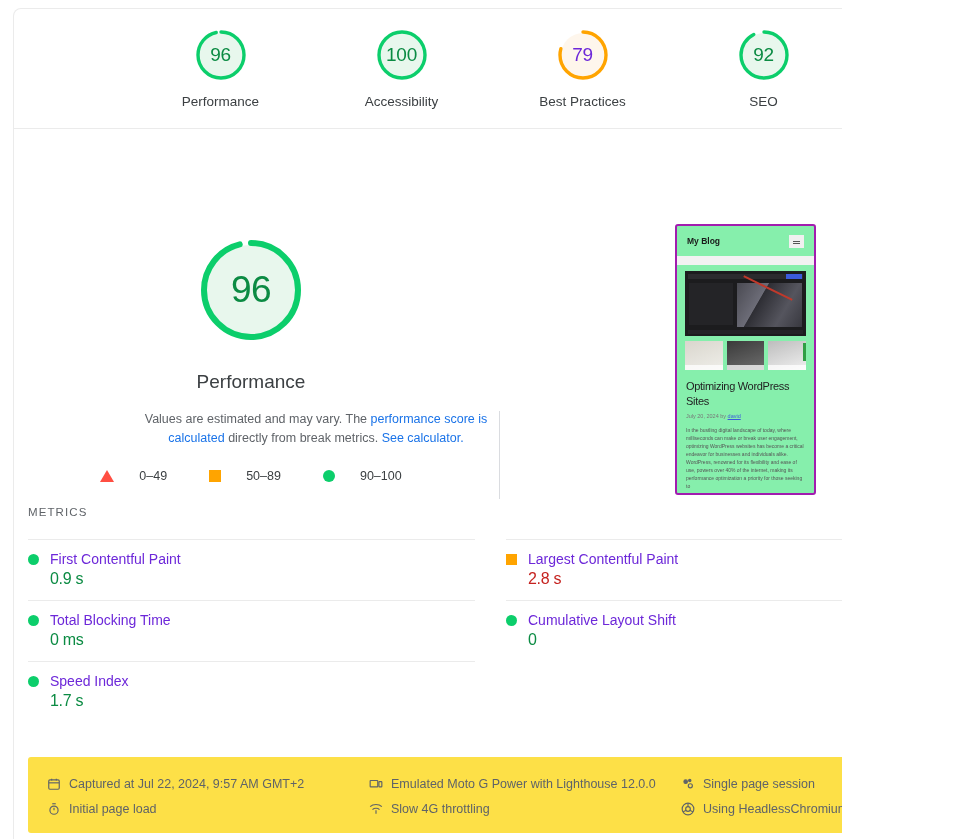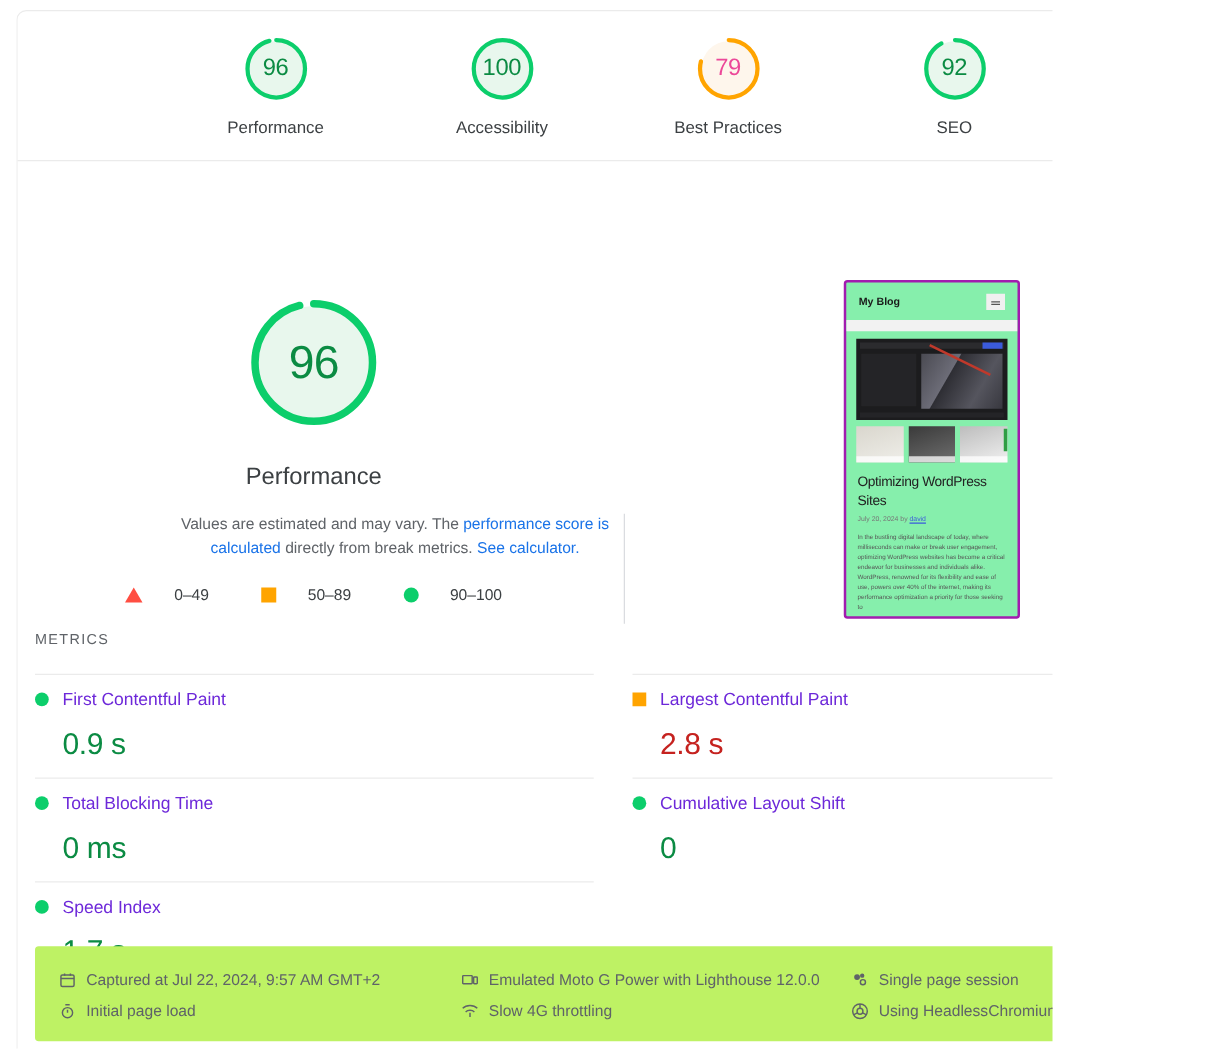--- a/index.html
+++ b/index.html
@@ -346,36 +346,36 @@
   .m-square {
     width: 11px; height: 11px;
     background: #ffa400;
     flex: none;
   }
   .metric-name {
     font-size: 14px;
     color: #6d28d9;
   }
   .metric-value {
-    margin-top: 15px;
+    margin-top: 3px;
     margin-left: 22px;
-    font-size: 24px;
+    font-size: 16px;
     letter-spacing: -0.3px;
   }
   .val-green { color: #0b8b43; }
   .val-red { color: #c5221f; }
 
   
   .env-footer {
     position: absolute;
     left: 14px;
     top: 748px;
     width: 930px;
     height: 76px;
-    background: #bef264;
+    background: #fde047;
     border-radius: 3px;
     display: flex;
     padding: 14px 0 0 0;
     box-sizing: border-box;
   }
   .env-col {
     box-sizing: border-box;
     padding-left: 18px;
   }
   .env-col.c1 { width: 322px; }
@@ -433,21 +433,21 @@
         </div>
         <div class="gauge-label">Accessibility</div>
       </div>
 
       <div class="gauge-item">
         <div class="mini-gauge">
           <svg width="56" height="56" viewBox="0 0 56 56">
             <circle cx="28" cy="28" r="22" fill="#fef6ec"></circle>
             <circle cx="28" cy="28" r="23" fill="none" stroke="#ffa400" stroke-width="3.4" stroke-linecap="round" stroke-dasharray="114.2 144.5" transform="rotate(-90 28 28)"></circle>
           </svg>
-          <div class="num" style="color:#ec4899;">79</div>
+          <div class="num" style="color:#6d28d9;">79</div>
         </div>
         <div class="gauge-label">Best Practices</div>
       </div>
 
       <div class="gauge-item">
         <div class="mini-gauge">
           <svg width="56" height="56" viewBox="0 0 56 56">
             <circle cx="28" cy="28" r="22" fill="#e8f7ed"></circle>
             <circle cx="28" cy="28" r="23" fill="none" stroke="#0cce6b" stroke-width="3.4" stroke-linecap="round" stroke-dasharray="133 144.5" transform="rotate(-90 28 28)"></circle>
           </svg>

